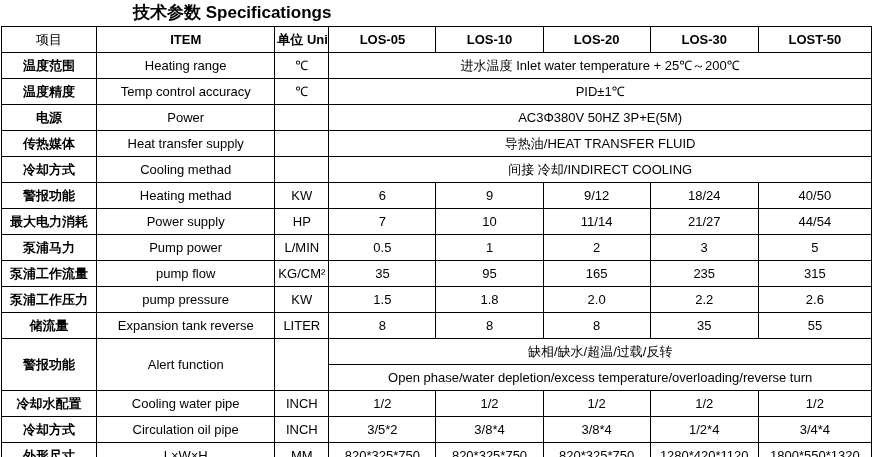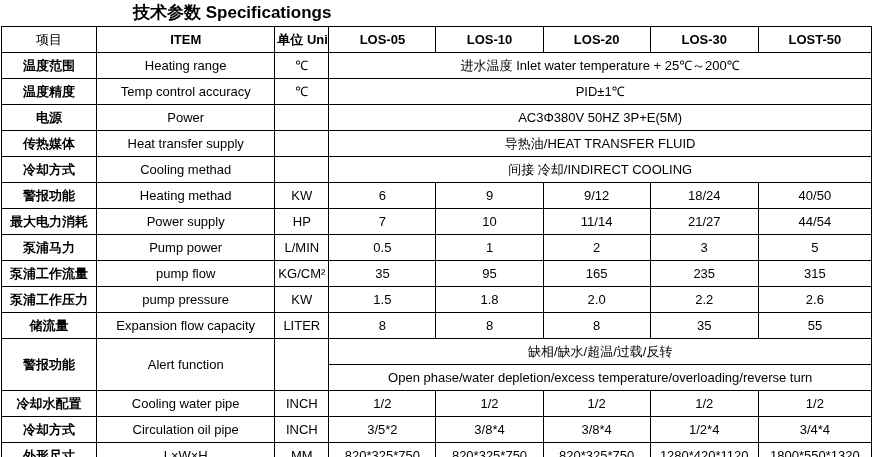--- a/index.html
+++ b/index.html
@@ -193,21 +193,21 @@
         <td>KW</td>
         <td>1.5</td>
         <td>1.8</td>
         <td>2.0</td>
         <td>2.2</td>
         <td>2.6</td>
       </tr>
 
       <tr>
         <td class="cn">储流量</td>
-        <td class="small">Expansion flow capacity</td>
+        <td class="small">Expansion tank reverse</td>
         <td>LITER</td>
         <td>8</td>
         <td>8</td>
         <td>8</td>
         <td>35</td>
         <td>55</td>
       </tr>
 
       <tr>
         <td class="cn" rowspan="2">警报功能</td>

